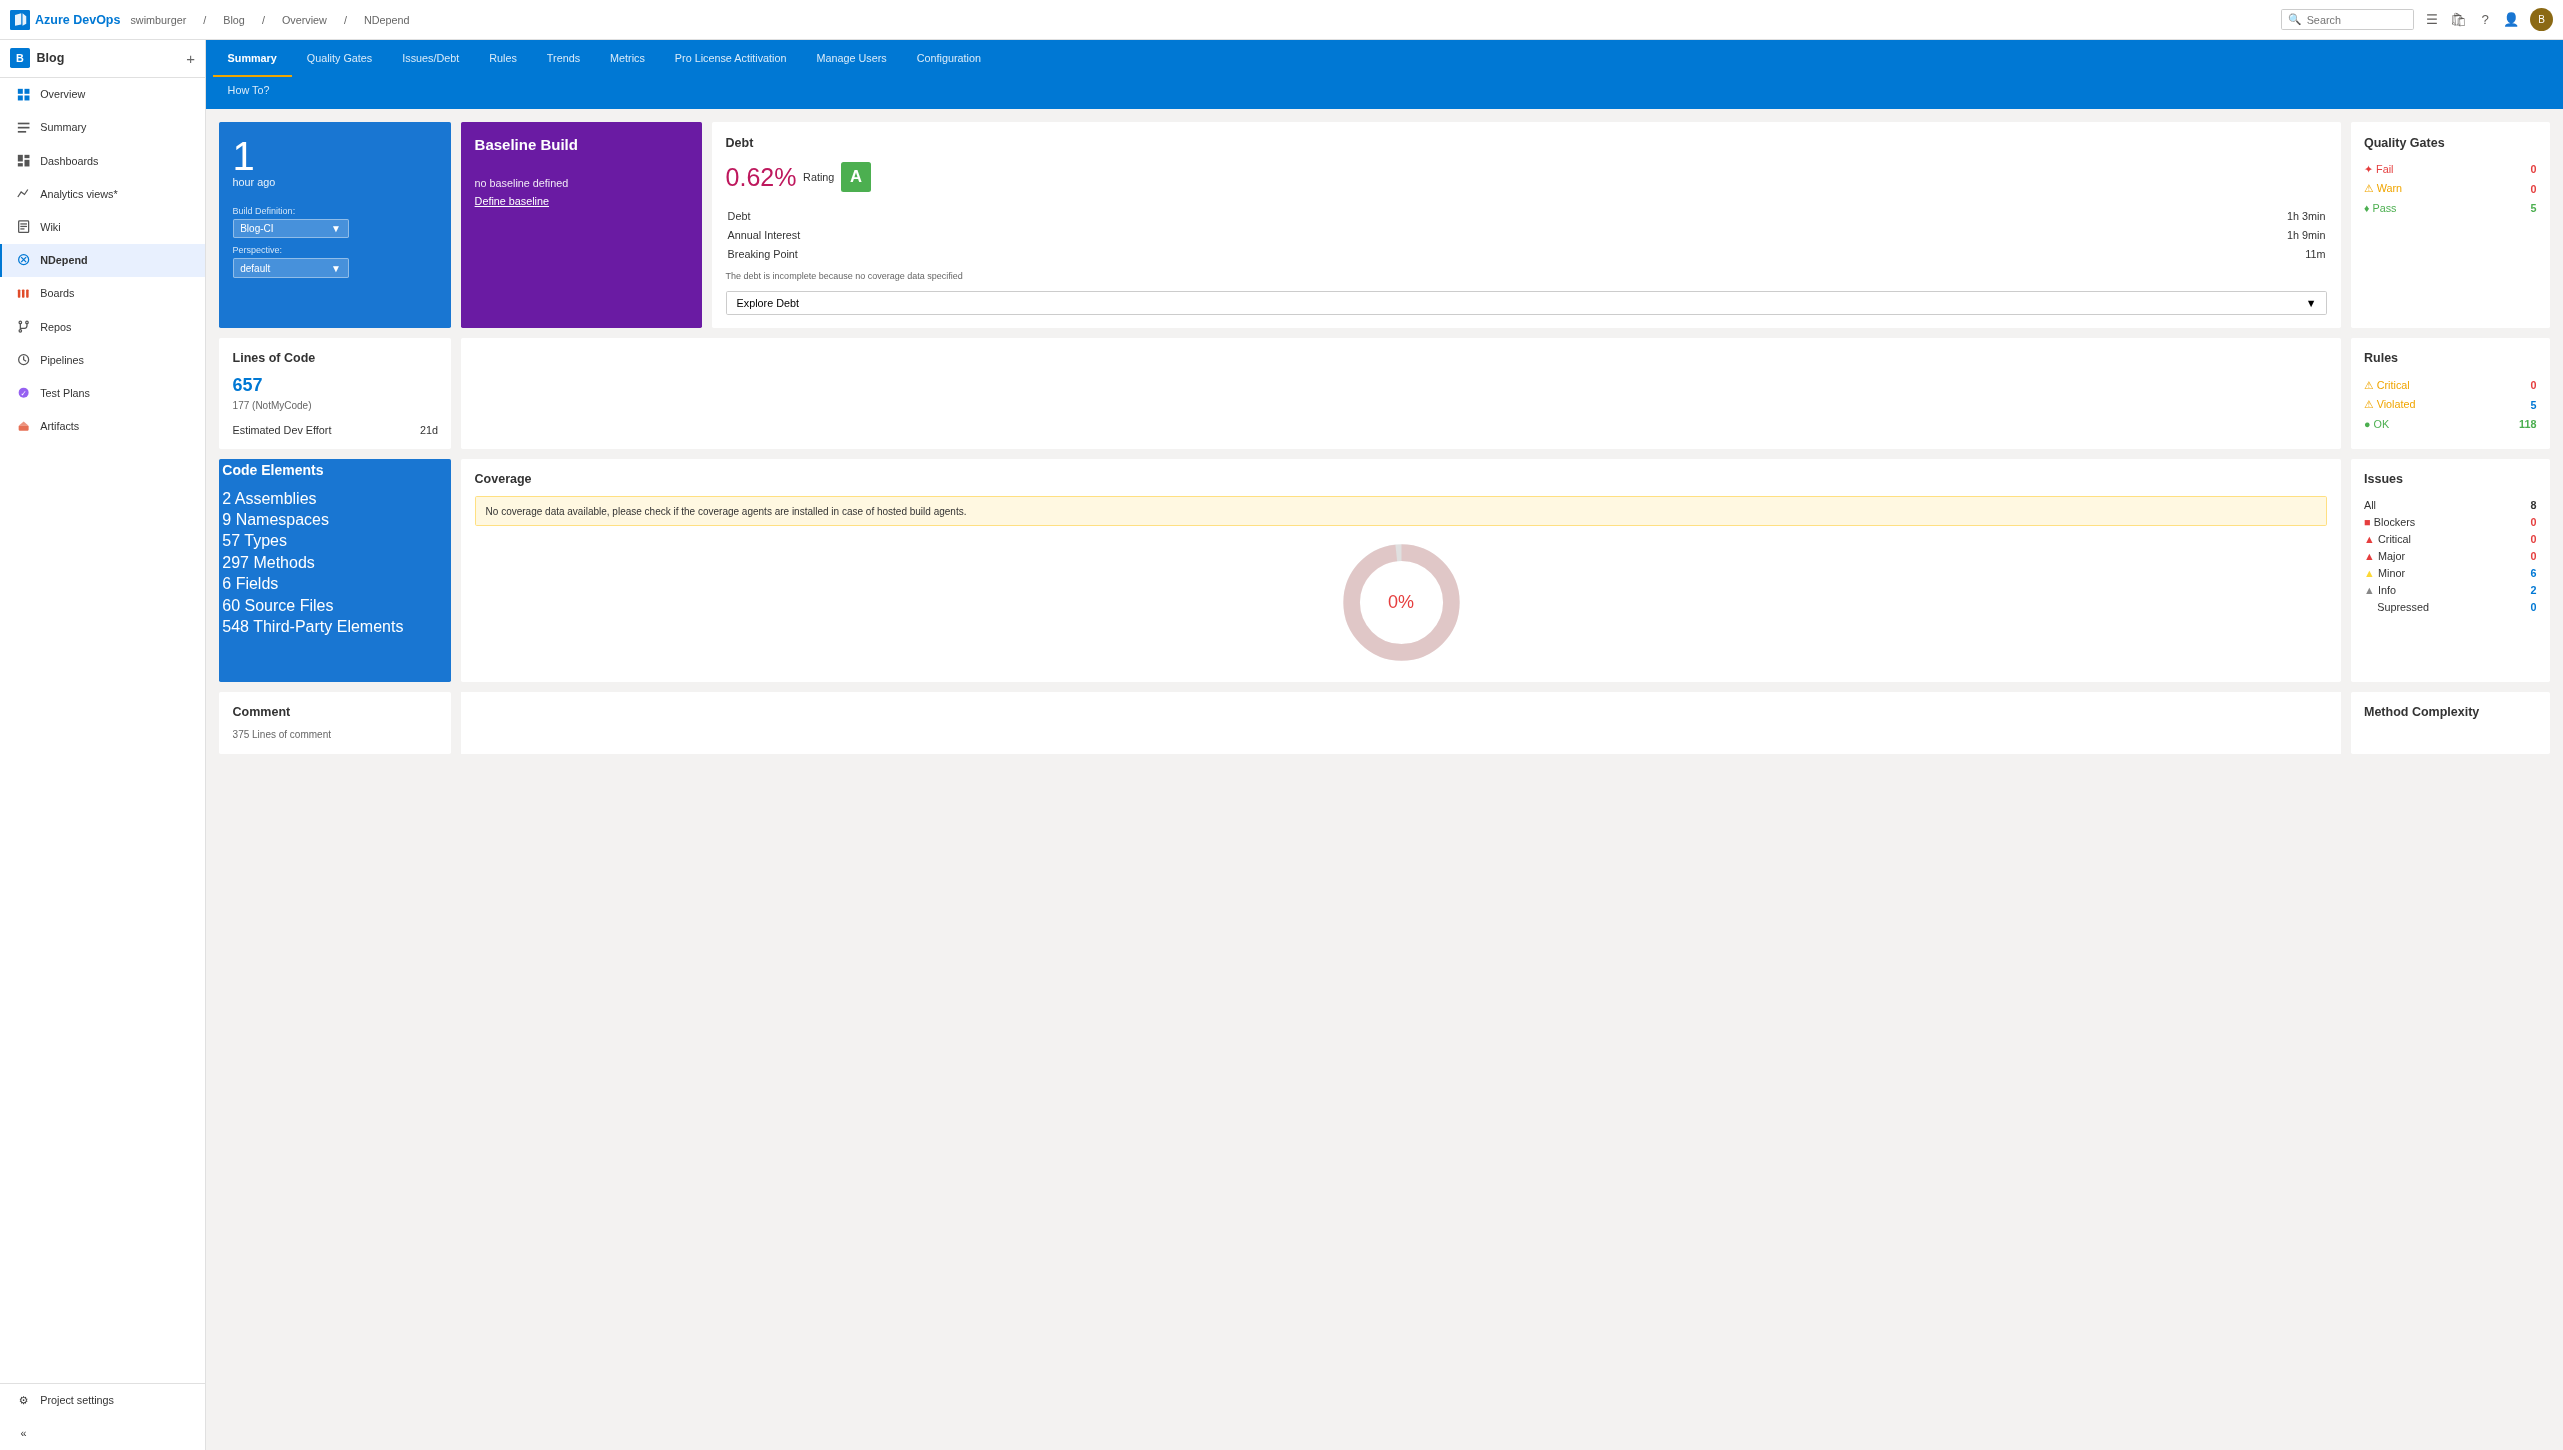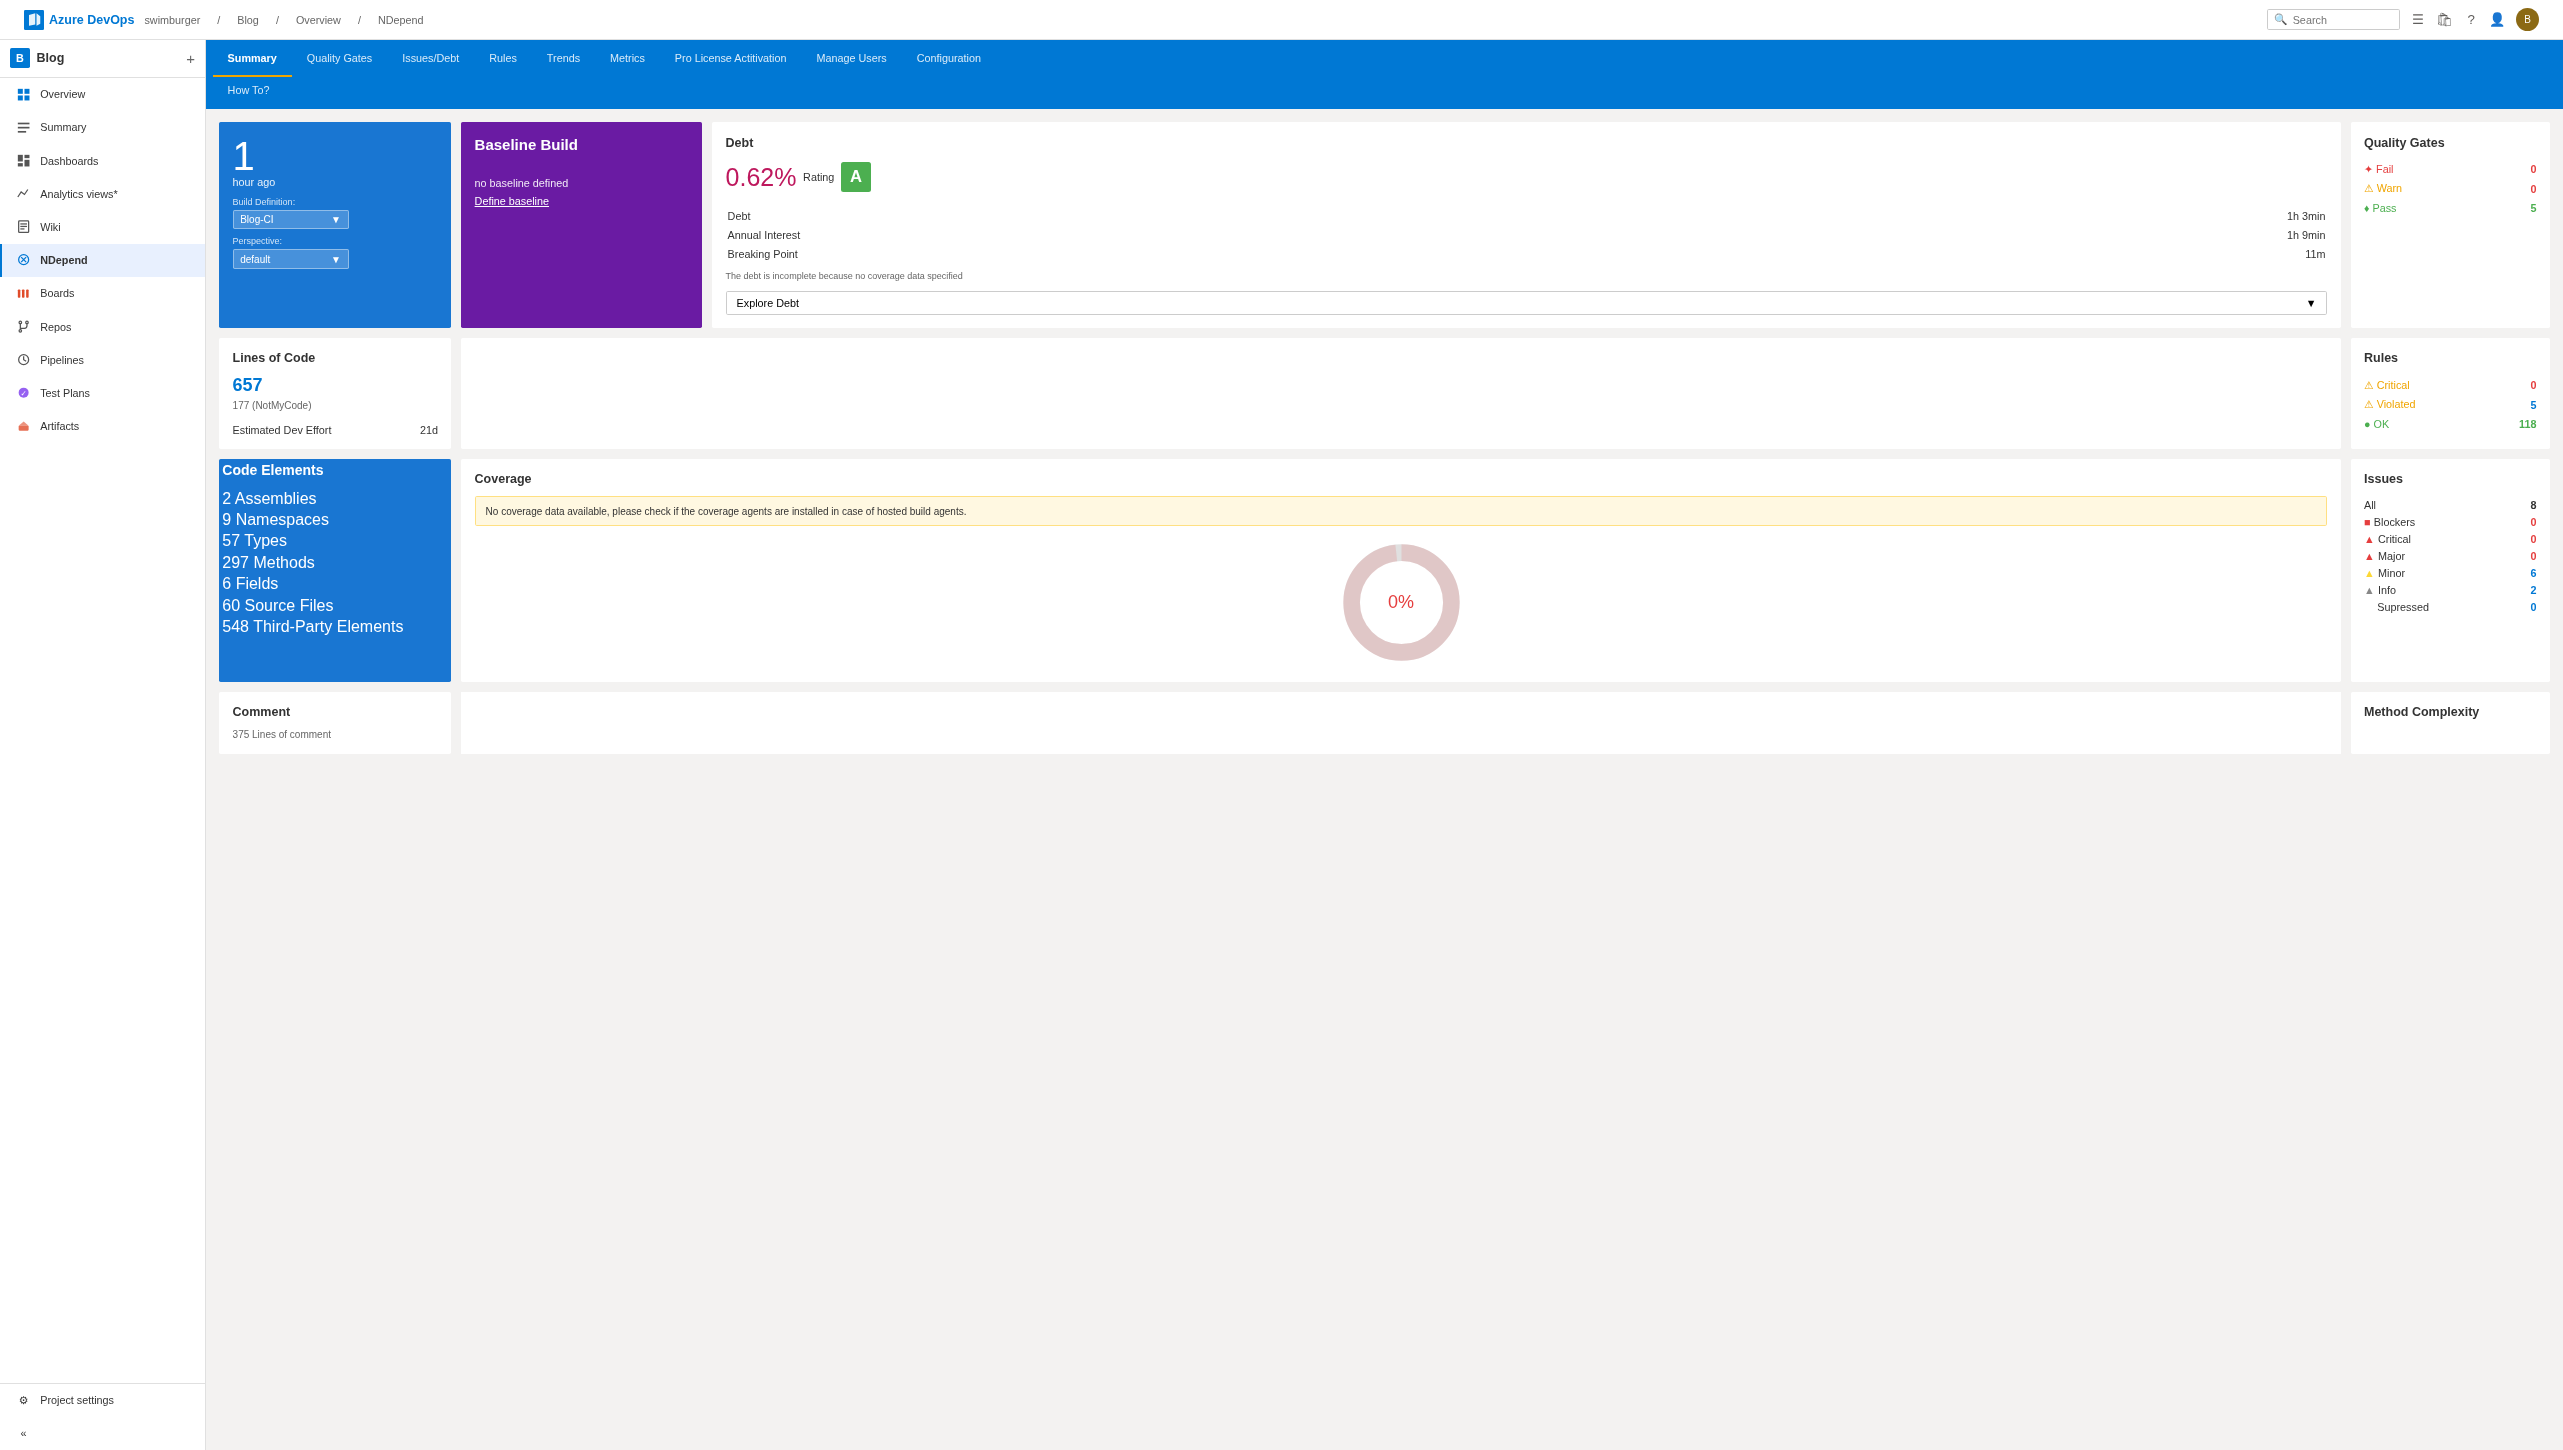--- a/index.html
+++ b/index.html
@@ -1,21 +1,21 @@
 <!DOCTYPE html>
 <html style="font-size:13.3px"><head>
   <meta charset="utf-8">
   <style>
     * { box-sizing: border-box; margin: 0; padding: 0; }
     body { font-family: 'Segoe UI', Arial, sans-serif; font-size: 10.8px; background: #f3f2f1; color: #333; }
 
     
     .top-nav {
       display: flex; align-items: center; background: #fff; height: 40px;
-      padding: 0 24px; border-bottom: 0.8px solid #e0e0e0; gap: 10px;
+      padding: 0 10px; border-bottom: 0.8px solid #e0e0e0; gap: 10px;
     }
     .brand { display: flex; align-items: center; gap: 5px; color: #0078d4; font-weight: 600; font-size: 12.5px; }
     .brand-icon { width: 20px; height: 20px; }
     .breadcrumb { display: flex; align-items: center; gap: 17px; color: #333; font-size: 10.8px; }
     .breadcrumb span { color: #666; }
     .nav-actions { margin-left: auto; display: flex; align-items: center; gap: 10px; }
     .search-box {
       display: flex; align-items: center; border: 0.8px solid #ccc; border-radius: 1.7px;
       padding: 3.3px 6.6px; gap: 5px; background: #fff; width: 133px;
     }
@@ -72,21 +72,21 @@
     .card { background: #fff; border-radius: 1.7px; padding: 13.3px; }
     .card-title { font-size: 12.5px; font-weight: 600; color: #333; margin-bottom: 10px; }
 
     
     .top-row { display: grid; grid-template-columns: 232px 241px 1fr 199px; gap: 10px; }
 
     
     .build-card { background: #1976d2; color: #fff; border-radius: 1.7px; padding: 13.3px; }
     .build-number { font-size: 40px; font-weight: 300; line-height: 1; }
     .build-time { font-size: 10.8px; opacity: 0.9; }
-    .build-label { font-size: 9px; opacity: 0.8; margin-top: 9px; }
+    .build-label { font-size: 9px; opacity: 0.8; margin-top: 18px; }
     .build-select {
       display: flex; align-items: center; background: rgba(255,255,255,0.2);
       border: 0.8px solid rgba(255,255,255,0.4); border-radius: 1.7px;
       padding: 3.3px 6.6px; margin-top: 3.3px; color: #fff; font-size: 10px; gap: 3.3px;
       width: 116px;
     }
 
     
     .baseline-card { background: #6a1ba3; color: #fff; border-radius: 1.7px; padding: 13.3px; }
     .baseline-title { font-size: 15px; font-weight: 600; margin-bottom: 24px; }

